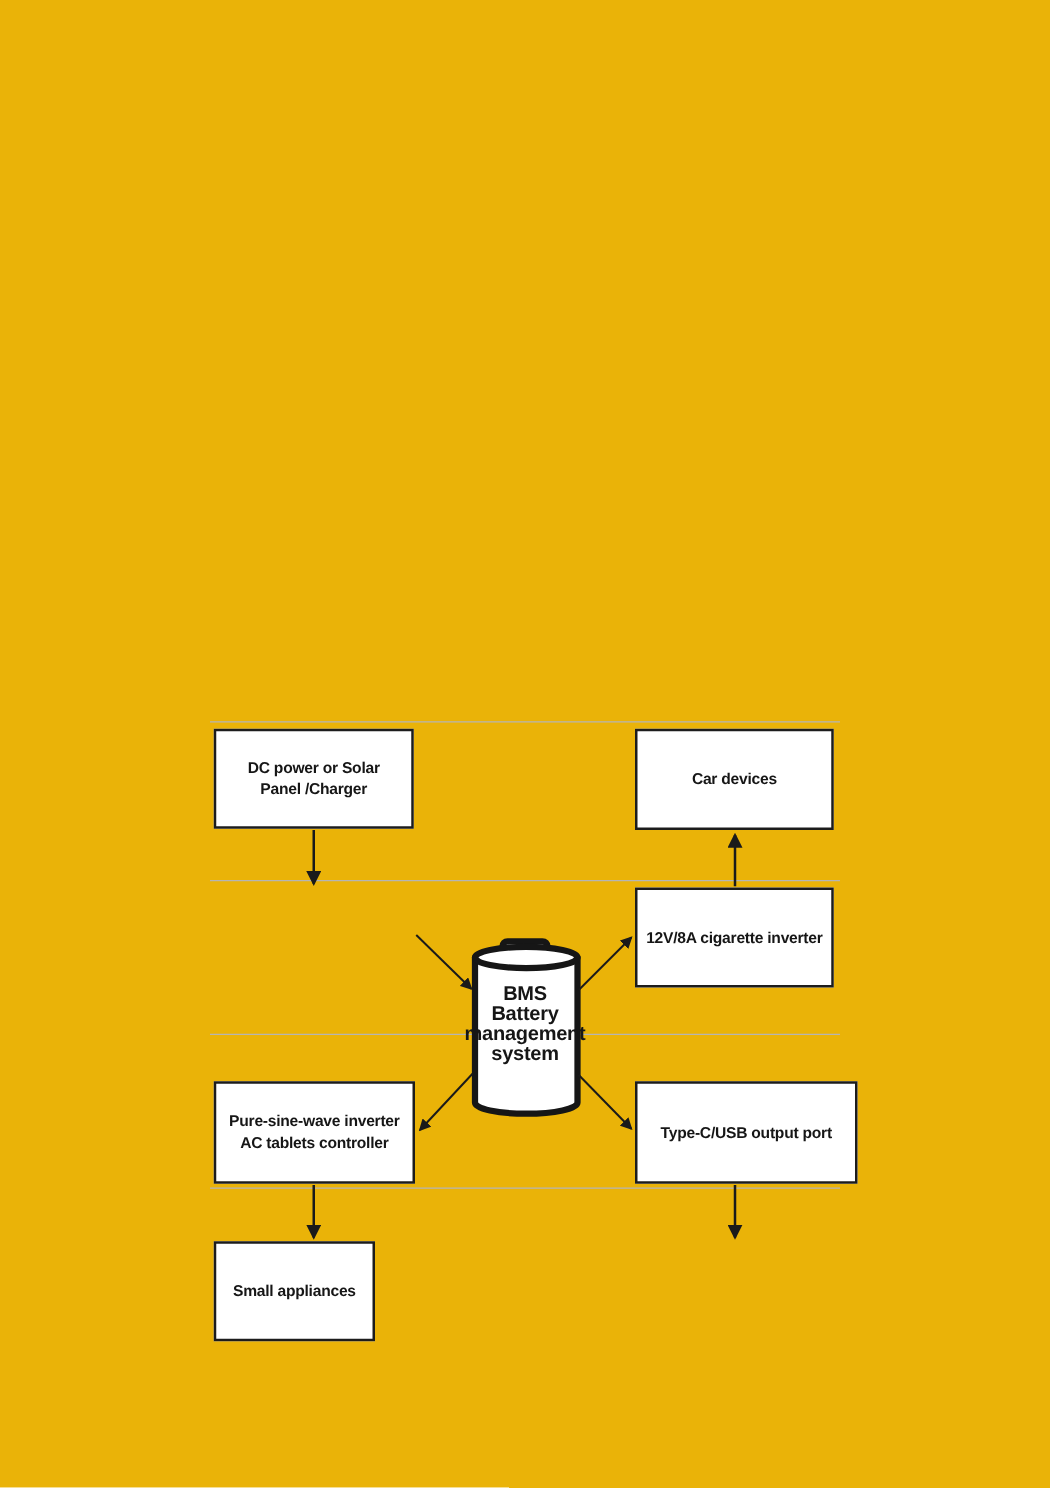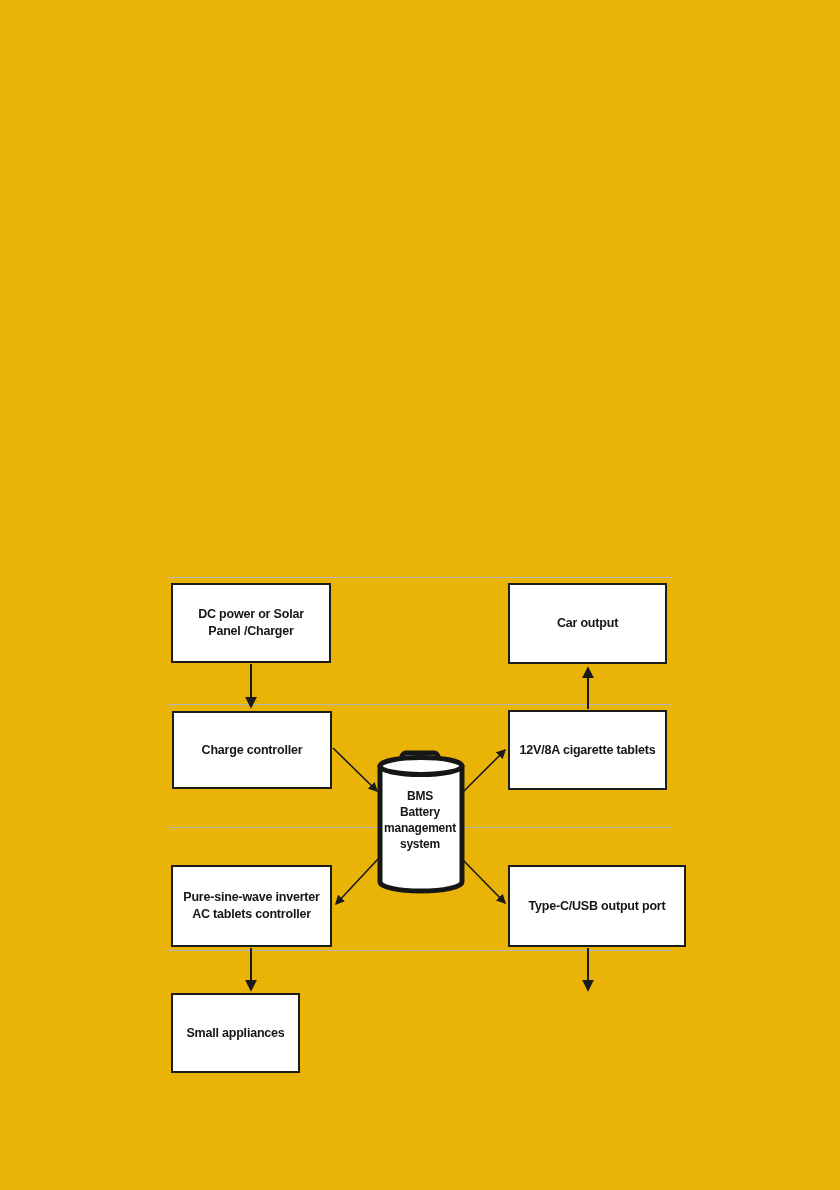--- a/index.html
+++ b/index.html
@@ -39,21 +39,21 @@
     white-space: nowrap;
   }
   .node-label.multiline { white-space: pre-line; }
   .battery-svg { position: absolute; left: 365px; top: 746px; }
   .battery-label {
     position: absolute;
     left: 365px;
     top: 788px;
     width: 110px;
     text-align: center;
-    font-size: 12px;
+    font-size: 16px;
     font-weight: bold;
     color: #161616;
     line-height: 16px;
     white-space: pre-line;
     letter-spacing: -0.2px;
   }
   .arrows-overlay {
     position: absolute;
     left: 0; top: 0;
     pointer-events: none;
@@ -68,29 +68,26 @@
   <div class="grid-line" style="top:704px"></div>
   <div class="grid-line" style="top:827px"></div>
   <div class="grid-line" style="top:950px"></div>
 
   <div class="node" style="left:171px; top:583px; width:160px; height:80px">
     <span class="node-label multiline">DC power or Solar
 Panel /Charger</span>
   </div>
 
   <div class="node" style="left:508px; top:583px; width:159px; height:81px">
-    <span class="node-label">Car output</span>
+    <span class="node-label">Car devices</span>
   </div>
 
-  <div class="node" style="left:172px; top:711px; width:160px; height:78px">
-    <span class="node-label">Charge controller</span>
-  </div>
 
   <div class="node" style="left:508px; top:710px; width:159px; height:80px">
-    <span class="node-label">12V/8A cigarette tablets</span>
+    <span class="node-label">12V/8A cigarette inverter</span>
   </div>
 
   <div class="node" style="left:171px; top:865px; width:161px; height:82px">
     <span class="node-label multiline">Pure-sine-wave inverter
 AC tablets controller</span>
   </div>
 
   <div class="node" style="left:508px; top:865px; width:178px; height:82px">
     <span class="node-label">Type-C/USB output port</span>
   </div>

